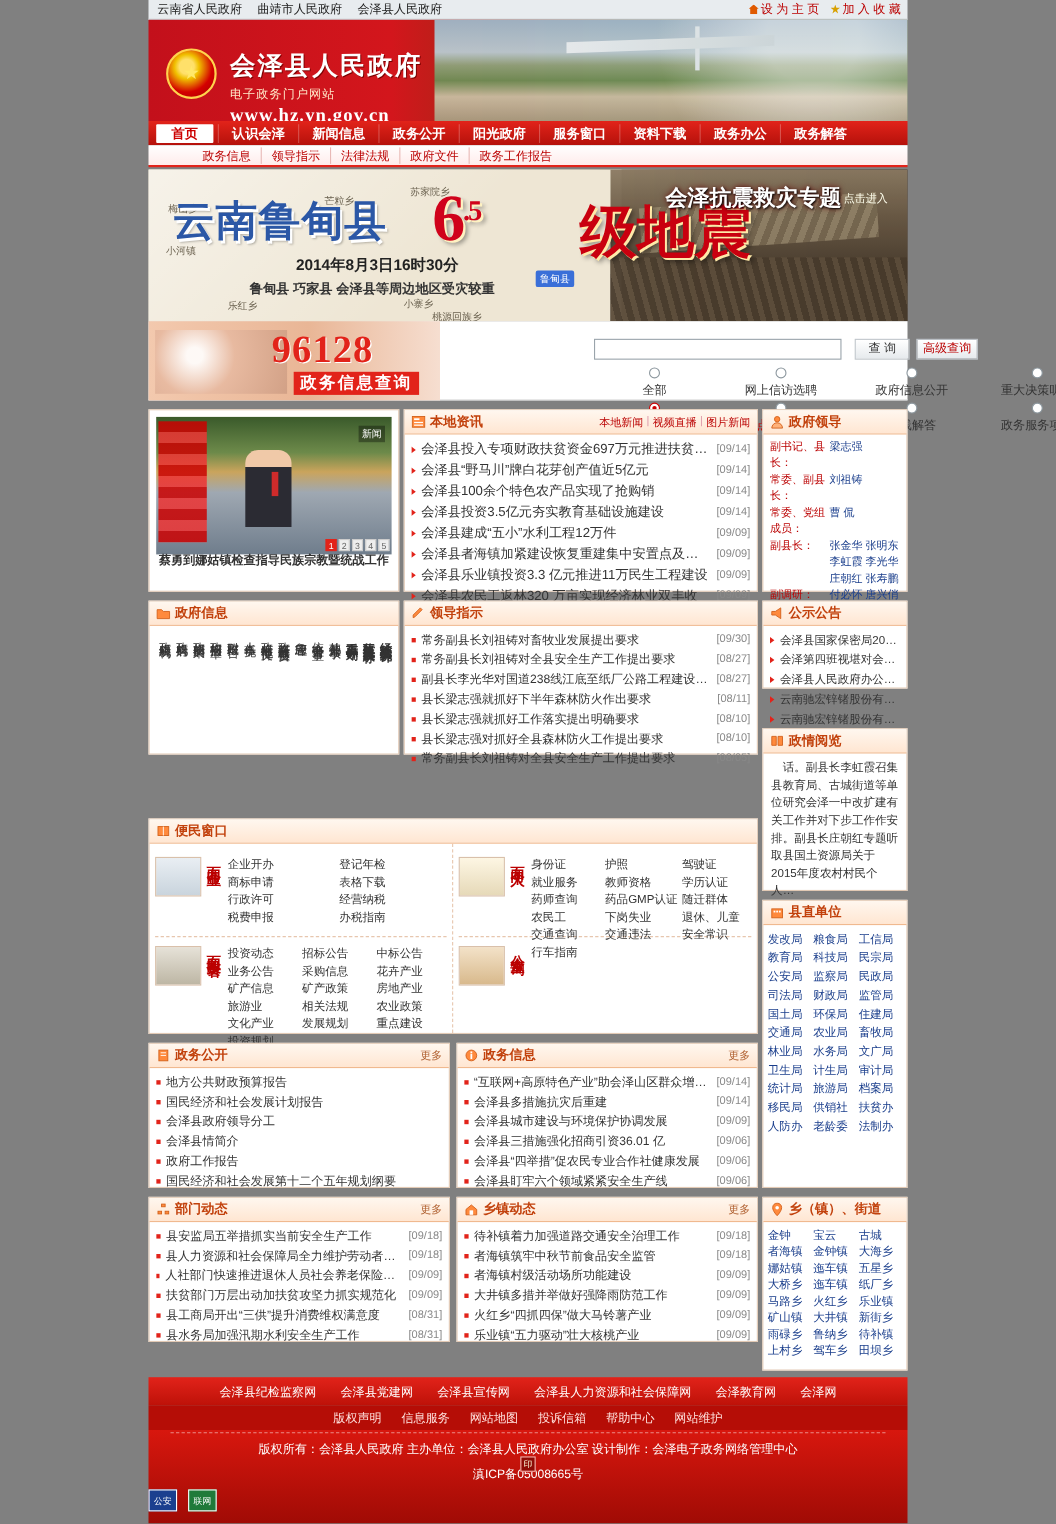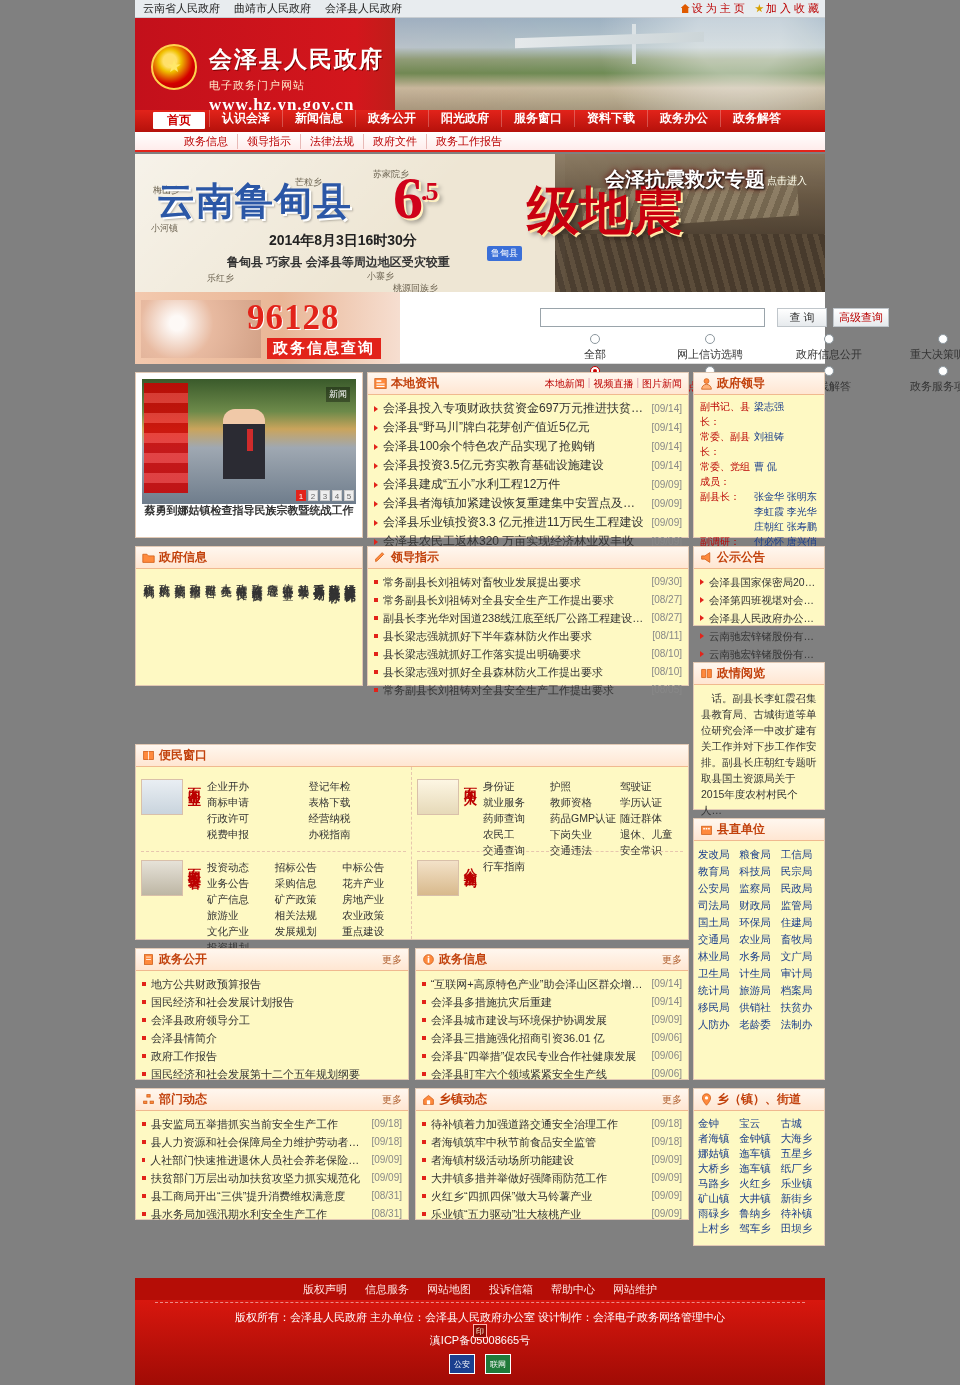--- a/index.html
+++ b/index.html
@@ -60,21 +60,21 @@
   .banner .btxt { position:absolute; left:74px; top:26px; color:#fff; }
   .banner .btxt .t1 { font-family:"Liberation Serif", serif; font-size:23px; font-weight:bold; letter-spacing:2px;
     text-shadow:1px 1px 0 #7a0000; }
   .banner .btxt .t2 { font-size:11px; margin-top:3px; letter-spacing:1px; color:#ffe9c9; }
   .banner .btxt .t3 { font-family:"Liberation Serif", serif; font-size:17px; font-weight:bold; margin-top:2px; letter-spacing:1px; }
 
   
   .nav {
     position:absolute; left:135px; top:110px; width:690px; height:22px;
     background:linear-gradient(180deg,#e2231a,#b5110b);
-    display:flex; align-items:flex-start; padding-left:18px;
+    display:flex; align-items:center; padding-left:7px;
   }
   .nav .it {
     color:#fff; font-size:12px; font-weight:bold; padding:0 12px;
     display:flex; align-items:center; cursor:pointer;
   }
   .nav .it.first { background:#fff; color:#c00; margin:2px 4px 2px 0; padding:0 14px; border-radius:1px; }
   .nav .it + .it { border-left:1px solid rgba(255,255,255,.25); }
 
   .subnav {
     position:absolute; left:135px; top:132px; width:690px; height:20px;
@@ -198,21 +198,21 @@
     background:#fff; display:inline-block; position:relative;
   }
   .sbox .opts .rb.on{ border-color:#c00; }
   .sbox .opts .rb.on:after{
     content:""; position:absolute; left:2px; top:2px; width:4px; height:4px;
     background:#c00; border-radius:50%;
   }
   .sbox .opts .red{ color:#c00; }
 
   
-  .panel { position:absolute; background:#fef9c3; border:1px solid #e2c9b4; }
+  .panel { position:absolute; background:#ffffff; border:1px solid #e2c9b4; }
   .ph {
     height:22px; background:linear-gradient(180deg,#fff7ef,#ffe6d2);
     border-bottom:1px solid #f0b98f; display:flex; align-items:center; padding:0 6px;
     position:relative;
   }
   .ph .ic { width:13px; height:13px; margin-right:4px; flex:0 0 auto; }
   .ph .ttl { font-size:12px; font-weight:bold; color:#c2410c; }
   .ph .more { margin-left:auto; font-size:10px; color:#b06030; cursor:pointer; }
   .ph .tabs { margin-left:auto; display:flex; font-size:10px; color:#b00; gap:3px; }
   .ph .tabs span{ cursor:pointer; }
@@ -363,21 +363,21 @@
     color:#ffe3df; font-size:11px;
   }
   .fnav span{ cursor:pointer; }
   .fbot {
     position:absolute; left:135px; top:1300px; width:690px; height:85px;
     background:linear-gradient(180deg,#d8170e,#a00b05);
     color:#fff; font-size:11px; text-align:center;
   }
   .fbot .l1{ padding-top:10px; }
   .fbot .l2{ padding-top:8px; }
-  .fbot .icons{ margin-top:6px; display:flex; justify-content:center; gap:10px; }
+  .fbot .icons{ margin-top:6px; display:flex; gap:10px; }
   .fbot .icons i{
     display:block; width:26px; height:20px; background:#1b3f8f; border:1px solid #fff;
     font-style:normal; font-size:8px; color:#fff; line-height:20px;
   }
   .fbot .icons i.g{ background:#1f7a3a; }
   .fbot .dash{
     position:absolute; left:20px; right:20px; top:2px; height:1px;
     border-top:1px dashed rgba(255,255,255,.5);
   }
   .fbot .seal{
@@ -1079,20 +1079,28 @@
           <span class="dt">[09/09]</span>
         </li>
       <li>
           <i class="sqdot"></i>
           <span class="tx">乐业镇“五力驱动”壮大核桃产业</span>
           <span class="dt">[09/09]</span>
         </li>
     </ul>
   </div>
 
+  <div class="flinks">
+    <span>会泽县纪检监察网</span>
+    <span>会泽县党建网</span>
+    <span>会泽县宣传网</span>
+    <span>会泽县人力资源和社会保障网</span>
+    <span>会泽教育网</span>
+    <span>会泽网</span>
+  </div>
 
   <div class="fnav">
     <span>版权声明</span>
     <span>信息服务</span>
     <span>网站地图</span>
     <span>投诉信箱</span>
     <span>帮助中心</span>
     <span>网站维护</span>
   </div>
 

